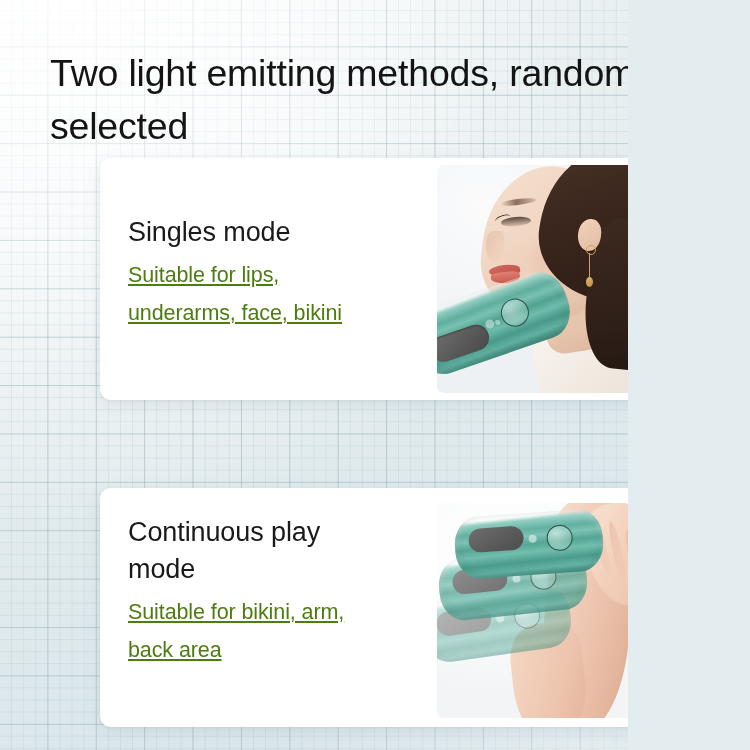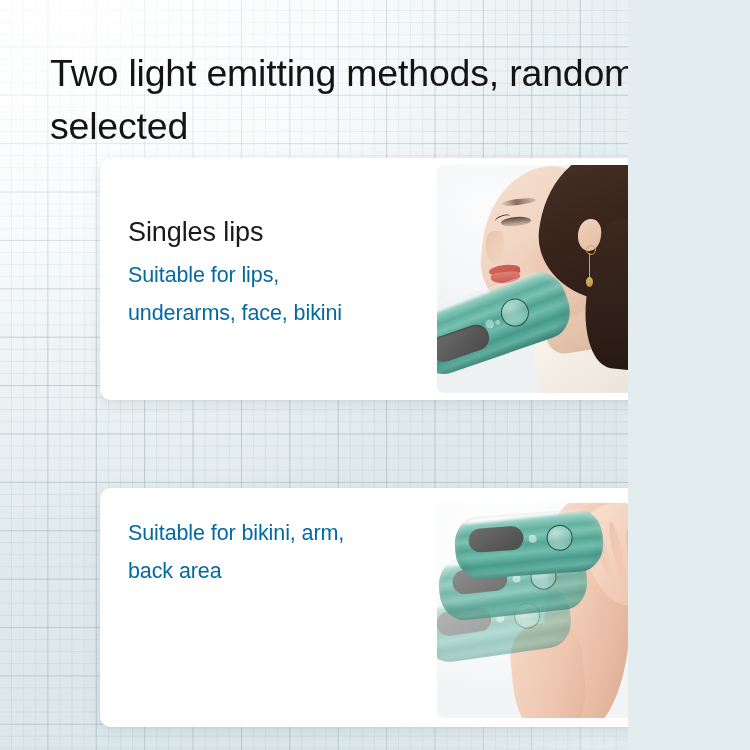--- a/index.html
+++ b/index.html
@@ -86,25 +86,26 @@
     line-height: 37px;
     color: #1a1a1a;
     font-weight: 400;
     letter-spacing: -0.1px;
     white-space: pre-line;
     margin: 0 0 5px 0;
   }
   .mode-desc {
     font-size: 21.5px;
     line-height: 38px;
-    color: #0369a1;
+    color: #4d7c0f;
     font-weight: 400;
     letter-spacing: -0.1px;
     white-space: pre-line;
     margin: 0;
+    text-decoration: underline;
   }
 
   
   .photo {
     position: absolute;
     border-radius: 7px;
     overflow: hidden;
     background: #fdfdfd;
   }
   #card-1 .photo { left: 337px; top: 7px;  width: 211px; height: 228px; }
@@ -365,21 +366,21 @@
 
   <div class="grid-layer"></div>
   <div class="grid-fade"></div>
 
   <h1 class="headline">Two light emitting methods, randomly
 selected</h1>
 
   <section class="card" id="card-1">
 
     <div class="card-text">
-      <h2 class="mode-title">Singles lips</h2>
+      <h2 class="mode-title">Singles mode</h2>
       <p class="mode-desc">Suitable for lips,
 underarms, face, bikini</p>
     </div>
 
     <div class="photo">
       <div class="photo-inner">
         <div class="p1-bg"></div>
         <div class="p1-shoulder"></div>
         <div class="p1-neck"></div>
         <div class="p1-head"></div>
@@ -404,20 +405,22 @@
           <div class="dev-dot small"></div>
           <div class="dev-btn"></div>
         </div>
       </div>
     </div>
   </section>
 
   <section class="card" id="card-2">
 
     <div class="card-text">
+      <h2 class="mode-title">Continuous play
+mode</h2>
       <p class="mode-desc">Suitable for bikini, arm,
 back area</p>
     </div>
 
     <div class="photo">
       <div class="photo-inner">
         <div class="p2-bg"></div>
         <div class="p2-leg"></div>
         <div class="p2-leg2"></div>
         <div class="p2-hand"></div>

